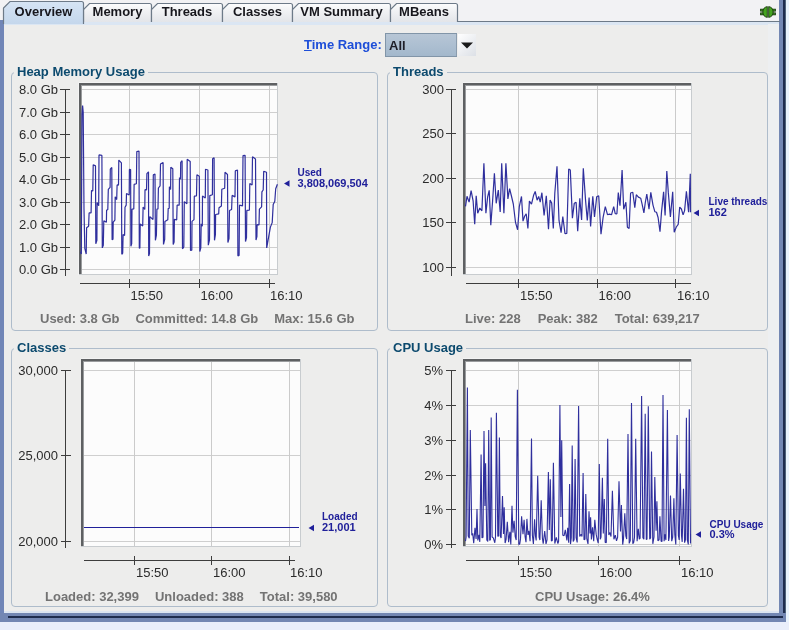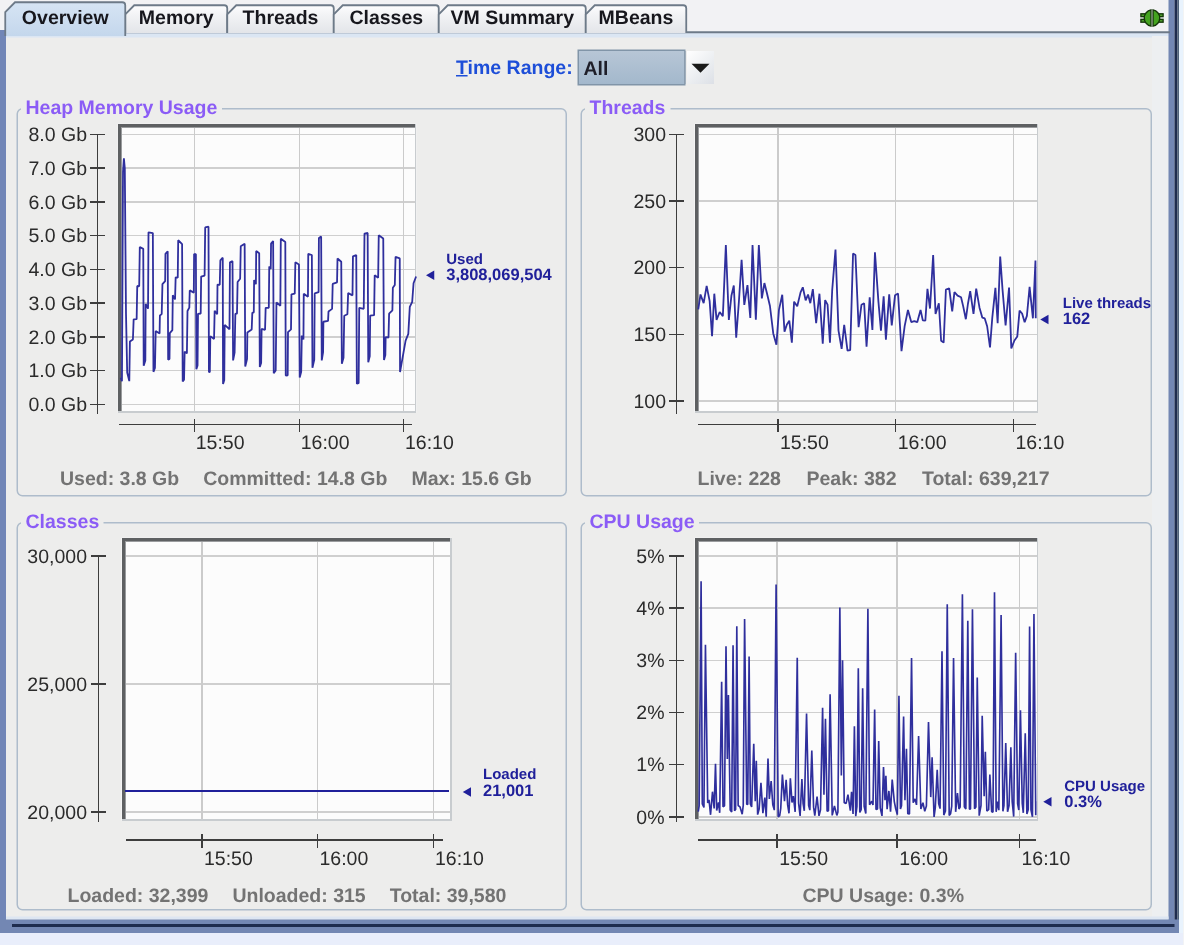--- a/index.html
+++ b/index.html
@@ -1,18 +1,18 @@
 <!DOCTYPE html>
 <html><head><meta charset="utf-8"><style>
 * { margin:0; padding:0; box-sizing:border-box; }
 body { font-family:"Liberation Sans", sans-serif; }
 #w { position:relative; width:789px; height:630px; background:#ededec; overflow:hidden; }
 .abs { position:absolute; }
 .panel { position:absolute; border:1px solid #aebccb; border-radius:4px; }
-.ptitle { position:absolute; font-size:13px; font-weight:bold; color:#8b5cf6; background:#ededec; padding:0 3px; line-height:15px; }
+.ptitle { position:absolute; font-size:13px; font-weight:bold; color:#0c4a6e; background:#ededec; padding:0 3px; line-height:15px; }
 .summary { position:absolute; font-size:13px; font-weight:bold; color:#737373; white-space:nowrap; }
 .summary span { margin-right:16px; }
 .summary span:last-child { margin-right:0; }
 svg text { font-family:"Liberation Sans", sans-serif; }
 </style></head><body>
 <div id="w">
   <div class="abs" style="left:0;top:0;width:789px;height:22px;background:#f2f2f4"></div>
   <div class="abs" style="left:4px;top:22px;width:775px;height:2.5px;background:#dbe6f3"></div>
 
   <div class="abs" style="left:0;top:20px;width:4px;height:603px;background:#7186b7"></div>
@@ -238,15 +238,15 @@
       <text x="599.5" y="576.5" text-anchor="start" font-size="13" fill="#2b2b2b">16:00</text>
       <text x="681" y="576.5" text-anchor="start" font-size="13" fill="#2b2b2b">16:10</text>
       <polyline points="465.5,541.1 466.1,537.2 467.4,387.5 468.2,536.0 469.3,538.3 470.3,429.9 471.8,535.3 472.7,533.2 473.7,543.2 475.0,527.8 476.1,539.0 477.0,509.1 477.8,540.4 479.0,534.9 479.8,541.9 481.1,454.5 482.0,537.9 483.0,537.2 484.0,430.9 484.9,506.0 485.6,463.3 486.8,540.0 487.8,541.4 488.7,430.1 489.7,540.5 490.4,539.7 491.2,417.5 492.1,537.0 493.3,537.9 494.8,542.8 495.5,536.9 496.4,412.7 497.8,536.1 498.5,536.3 499.4,437.6 500.2,535.9 501.1,538.0 502.5,495.9 503.5,534.1 504.2,507.2 505.1,543.1 506.1,539.3 507.3,521.9 508.6,542.1 509.9,531.7 510.8,544.5 512.0,505.7 512.9,532.6 514.1,520.7 515.2,536.5 516.2,540.1 517.4,389.7 518.8,544.5 519.8,543.7 520.5,538.9 521.6,516.4 523.0,534.1 524.1,519.9 525.1,536.6 526.0,542.2 526.9,518.9 528.0,535.0 528.9,530.8 530.1,541.3 531.5,438.5 532.4,535.5 533.4,543.9 534.6,519.4 535.4,535.7 536.2,540.5 537.7,475.7 539.1,537.1 539.9,540.1 541.2,500.3 542.4,538.1 543.2,543.7 544.7,531.0 546.0,543.9 547.0,539.9 548.4,471.9 549.3,529.9 550.3,479.2 551.4,540.9 552.3,540.5 553.4,462.8 554.8,543.6 556.3,537.3 557.9,543.6 558.6,541.4 559.9,405.0 560.9,517.0 561.7,440.2 562.8,535.2 564.1,535.6 565.3,529.8 566.9,540.5 567.7,527.8 568.7,542.7 569.6,484.1 570.5,544.1 571.3,537.6 572.2,445.5 573.2,541.6 574.1,539.7 575.1,458.9 576.1,537.6 577.2,542.4 578.6,405.9 579.7,536.5 581.2,534.2 582.0,536.6 583.1,473.0 584.0,539.7 585.0,539.3 585.8,494.0 586.8,538.6 588.0,543.9 589.0,511.3 590.0,533.5 590.6,517.2 591.4,539.4 592.6,527.3 593.7,541.1 594.8,519.7 596.2,534.4 597.1,539.0 598.2,543.1 599.3,463.9 600.3,539.3 601.0,537.2 602.4,477.7 603.3,533.5 604.3,499.1 605.2,542.5 606.3,542.6 607.7,438.7 608.8,535.1 610.0,532.6 611.0,536.6 612.4,490.7 613.9,539.3 615.3,535.1 616.5,540.9 617.6,537.4 619.0,481.3 620.5,531.4 621.4,504.9 622.7,544.6 623.5,538.8 624.8,513.2 625.8,535.9 626.7,539.1 628.0,434.1 629.2,543.4 630.3,540.6 631.5,402.9 632.8,543.7 633.7,542.5 634.5,537.4 635.7,438.7 637.1,541.2 638.3,528.7 639.3,539.3 640.1,538.1 641.6,396.1 642.9,537.8 643.9,539.3 645.2,413.8 646.3,539.5 647.0,539.3 648.3,406.2 649.7,539.2 650.6,538.0 651.5,451.6 652.8,543.8 654.0,537.0 654.8,477.1 656.1,530.8 656.9,501.2 657.9,540.7 659.1,539.8 659.9,516.3 661.1,541.2 662.0,541.4 663.0,394.9 664.1,541.2 665.0,534.4 665.9,540.1 667.4,410.0 668.6,540.9 669.3,537.0 670.5,495.4 671.7,541.2 672.7,537.0 673.9,498.2 674.8,534.5 675.8,544.4 677.1,435.1 678.4,535.7 679.2,540.0 680.3,473.5 681.5,535.6 682.2,541.9 683.5,488.8 684.6,542.7 685.5,539.7 686.4,417.7 687.3,539.9 688.3,544.5 689.3,409.3 690.5,543.5 690.5,534.2" fill="none" stroke="#2f2f9d" stroke-width="1.1" stroke-linejoin="bevel"></polyline>
       <path d="M 695.5,534.5 l 5.5,-3.2 l 0,6.4 z" fill="#20209a"></path>
       <text x="709.5" y="527.5" text-anchor="start" font-size="10" fill="#20209a" font-weight="bold">CPU Usage</text>
       <text x="709.5" y="538" text-anchor="start" font-size="11" fill="#20209a" font-weight="bold">0.3%</text>
     </svg>
 
   <div class="summary" style="left:40px;top:311px"><span>Used: 3.8 Gb</span><span>Committed: 14.8 Gb</span><span>Max: 15.6 Gb</span></div>
   <div class="summary" style="left:465px;top:311px"><span style="margin-right:17px">Live: 228</span><span style="margin-right:17px">Peak: 382</span><span>Total: 639,217</span></div>
-  <div class="summary" style="left:45px;top:589px"><span>Loaded: 32,399</span><span>Unloaded: 315</span><span>Total: 39,580</span></div>
-  <div class="summary" style="left:535px;top:589px">CPU Usage: 0.3%</div>
+  <div class="summary" style="left:45px;top:589px"><span>Loaded: 32,399</span><span>Unloaded: 388</span><span>Total: 39,580</span></div>
+  <div class="summary" style="left:535px;top:589px">CPU Usage: 26.4%</div>
 </div>
 
 </body></html>

